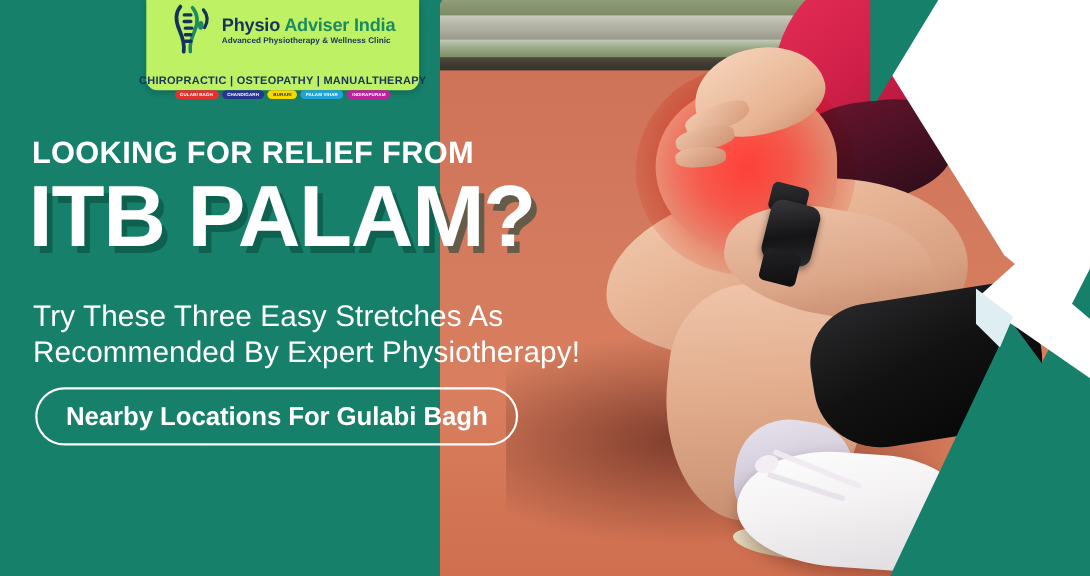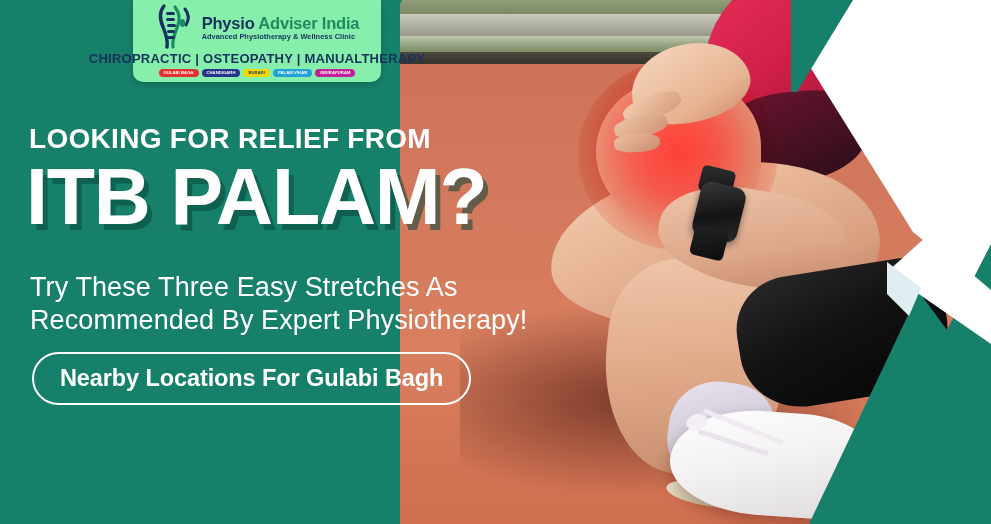--- a/index.html
+++ b/index.html
@@ -107,33 +107,33 @@
   .zig-green-1{ position:absolute; left:0; top:0; width:200px; height:200px; background:#16806A;
     clip-path:polygon(0 0, 62px 0, 6px 92px, 0 92px); }
   .zig-green-2{ position:absolute; left:0; top:180px; width:200px; height:344px; background:#16806A;
     clip-path:polygon(200px 64px, 200px 344px, 18px 344px, 128px 112px, 156px 150px); }
   .zig-white-2{ position:absolute; left:96px; top:236px; width:104px; height:108px; background:#ffffff;
     clip-path:polygon(40px 0, 104px 54px, 104px 108px, 0 36px); }
   .zig-pale{ position:absolute; left:96px; top:262px; width:48px; height:54px;
     background:#dfeef2; clip-path:polygon(0 0, 34px 26px, 22px 54px, 0 32px); }
 
   
-  .logo-card{ position:absolute; left:133px; top:0; width:248px; height:82px; background:#86efac;
+  .logo-card{ position:absolute; left:133px; top:0; width:248px; height:82px; background:#bef264;
     border-radius:0 0 10px 10px; box-shadow:0 2px 6px rgba(0,0,0,.18);
     display:flex; flex-direction:column; align-items:center; justify-content:flex-start; padding-top:4px; }
   .logo-row{ display:flex; align-items:center; gap:3px; height:44px; }
   .spine{ width:44px; height:46px; flex:0 0 auto; }
   .logo-words{ display:flex; flex-direction:column; line-height:1; padding-top:3px; }
   .logo-title{ font-size:16.5px; font-weight:700; letter-spacing:-.2px; white-space:nowrap; }
   .lt-a{ color:#16325c; }
   .lt-b{ color:#1d8a63; }
   .logo-sub{ font-size:7.4px; font-weight:700; color:#16325c; letter-spacing:.04px;
     margin-top:2px; white-space:nowrap; }
-  .logo-services{ font-size:13px; font-weight:700; color:#16325c; letter-spacing:.25px;
-    margin-top:3px; white-space:nowrap; }
+  .logo-services{ font-size:10px; font-weight:700; color:#16325c; letter-spacing:.25px;
+    margin-top:20px; white-space:nowrap; }
   .logo-badges{ display:flex; gap:3px; margin-top:3px; }
   .badge{ font-size:4.1px; font-weight:700; color:#ffffff; padding:2px 5px; border-radius:7px;
     letter-spacing:.1px; white-space:nowrap; line-height:1; }
 
   
   .kicker{ position:absolute; left:29px; top:123px; font-size:28px; font-weight:600;
     color:#ffffff; letter-spacing:.3px; white-space:nowrap; }
   .headline{ position:absolute; left:26px; top:157px; font-size:79px; font-weight:800;
     color:#ffffff; letter-spacing:-1.2px; line-height:1; white-space:nowrap;
     text-shadow:5px 6px 0 rgba(10,70,56,.55); }

